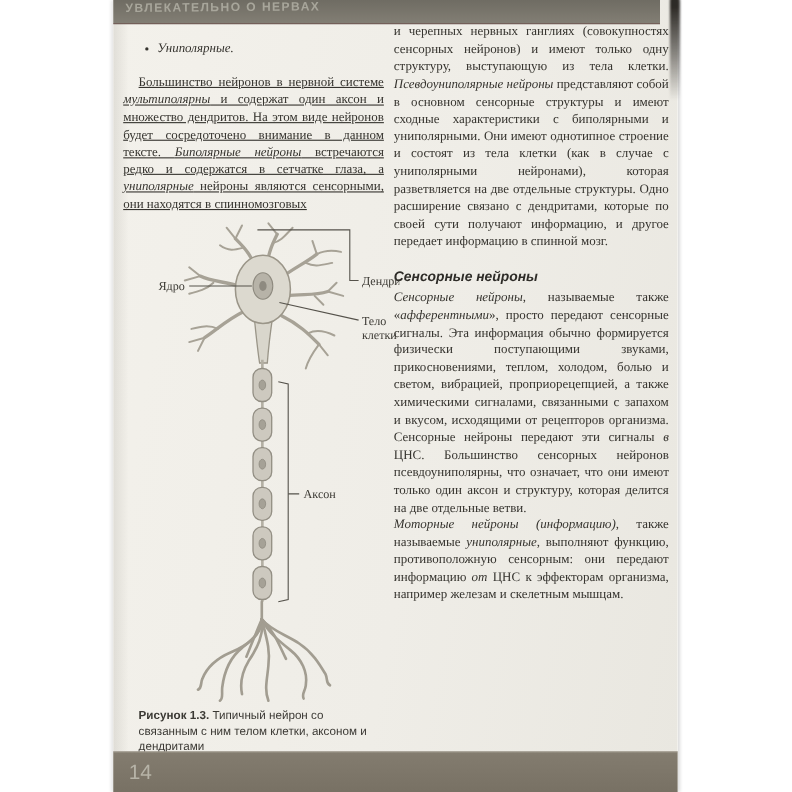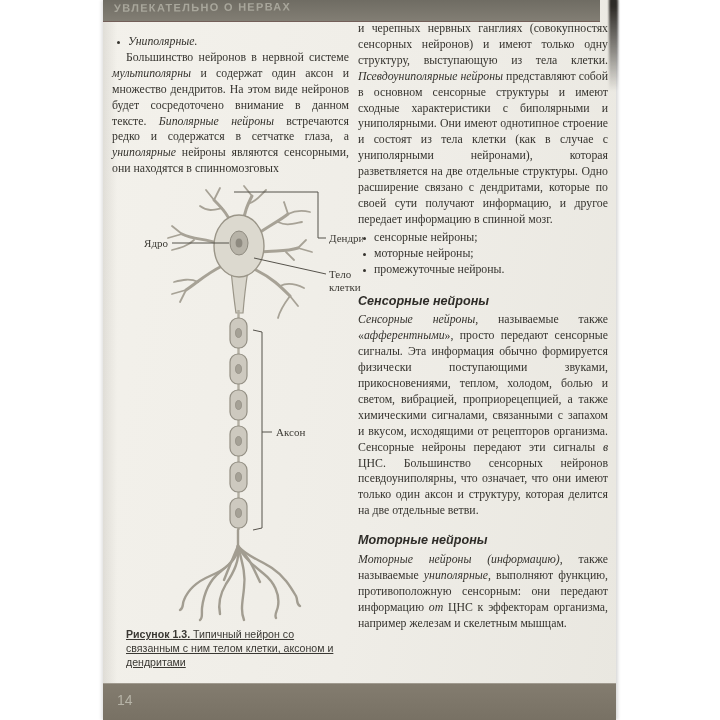--- a/index.html
+++ b/index.html
@@ -32,50 +32,50 @@
     font-size:11px; letter-spacing:1.3px; color:#a8a69b;
     padding:2px 0 0 11px; white-space:nowrap; transform:rotate(-0.5deg);
     transform-origin:left top;
   }
   .footer-bar{
     position:absolute; bottom:0; left:0; right:0; height:36px;
     background:linear-gradient(to bottom,#837c6f,#787164);
     border-top:1px solid rgba(200,195,185,0.5);
   }
   .page-number{
-    font-family:"Liberation Sans", sans-serif; font-size:14px; color:#b6b3a7;
+    font-family:"Liberation Sans", sans-serif; font-size:19px; color:#b6b3a7;
     padding:8px 0 0 14px;
   }
   .content{
     position:absolute; top:21px; bottom:36px; left:0; right:0;
     padding:0 8px 0 9px; display:flex; gap:9px; overflow:hidden;
     color:#35332e; font-size:11.8px; line-height:15.9px;
   }
   .col-left{width:237px; flex:0 0 auto; position:relative;}
   .col-right{flex:1 1 auto; min-width:0;}
   p{margin:0; text-align:justify;}
-  p.ind{text-indent:14px;}
+  p.ind{text-indent:14px;text-decoration:underline;}
   i{font-style:italic;}
   ul.dotlist{margin:0; padding:0 0 0 16px; list-style:none;}
-  ul.dotlist li{position:relative; padding-left:0; margin:0;}
+  ul.dotlist li{position:relative; padding-left:0; margin:15px;}
   ul.dotlist li::before{
     content:""; position:absolute; left:-11px; top:7px; width:3px; height:3px;
     border-radius:50%; background:#35332e;
   }
   ul.lead{margin-top:13px;}
   ul.lead li{font-style:italic;}
   .sec-h{
     font-family:"Liberation Sans", sans-serif; font-style:italic; font-weight:bold;
     font-size:12.6px; color:#2e2c28; margin:10px 0 3px; text-align:left;
   }
   .fig{margin:3px 0 0 14px; padding:0;}
   .fig svg{display:block;}
   .figcap{
     font-family:"Liberation Sans", sans-serif; font-size:10.6px; line-height:13.8px;
-    color:#3a3833; text-align:left; margin-top:2px;text-decoration:underline;
+    color:#3a3833; text-align:left; margin-top:2px;
   }
   .figcap b{font-weight:bold;}
   .svg-label{font-family:"Liberation Serif", serif; font-size:11px; fill:#3c3a34;}
 </style>
 </head>
 <body>
 
 <div class="page">
 
   <div class="header-bar">
@@ -181,30 +181,24 @@
           <text class="svg-label" x="203" y="98">Тело</text>
           <text class="svg-label" x="203" y="111">клетки</text>
           <text class="svg-label" x="150" y="256">Аксон</text>
         </svg>
         <figcaption class="figcap"><b>Рисунок 1.3.</b><span> Типичный нейрон со связанным с ним телом клетки, аксоном и дендритами</span></figcaption>
       </figure>
     </div>
 
     <div class="col-right">
       <p>и черепных нервных ганглиях (совокупностях сенсорных нейронов) и имеют только одну структуру, выступающую из тела клетки. <i>Псевдоуниполярные нейроны</i> представляют собой в основном сенсорные структуры и имеют сходные характеристики с биполярными и униполярными. Они имеют однотипное строение и состоят из тела клетки (как в случае с униполярными нейронами), которая разветвляется на две отдельные структуры. Одно расширение связано с дендритами, которые по своей сути получают информацию, и другое передает информацию в спинной мозг.</p>
-      <ul class="dotlist" style="margin-top:2px">
-        <li>сенсорные нейроны;</li>
-        <li>моторные нейроны;</li>
-        <li>промежуточные нейроны.</li>
-      </ul>
 
       <h3 class="sec-h" style="margin-top:16px">Сенсорные нейроны</h3>
       <p><i>Сенсорные нейроны</i>, называемые также «<i>афферентными</i>», просто передают сенсорные сигналы. Эта информация обычно формируется физически поступающими звуками, прикосновениями, теплом, холодом, болью и светом, вибрацией, проприорецепцией, а также химическими сигналами, связанными с запахом и вкусом, исходящими от рецепторов организма. Сенсорные нейроны передают эти сигналы <i>в</i> ЦНС. Большинство сенсорных нейронов псевдоуниполярны, что означает, что они имеют только один аксон и структуру, которая делится на две отдельные ветви.</p>
 
-      <h3 class="sec-h" style="margin-top:14px">Моторные нейроны</h3>
       <p><i>Моторные нейроны (информацию)</i>, также называемые <i>униполярные</i>, выполняют функцию, противоположную сенсорным: они передают информацию <i>от</i> ЦНС к эффекторам организма, например железам и скелетным мышцам.</p>
 
     </div>
 
   </div>
 
   <div class="footer-bar">
     <div class="page-number">14</div>
   </div>
 

